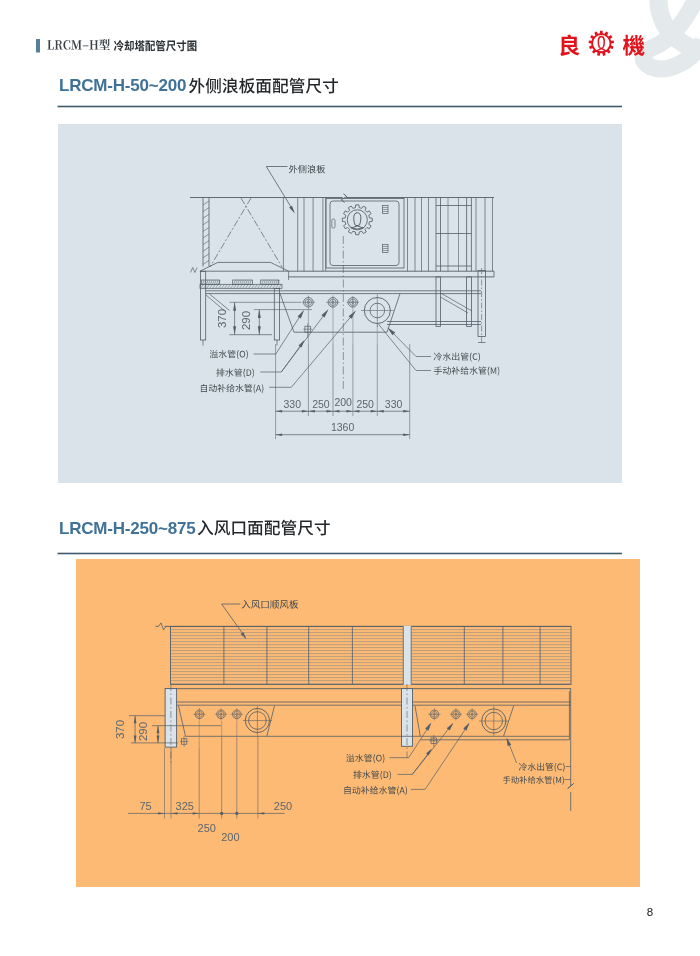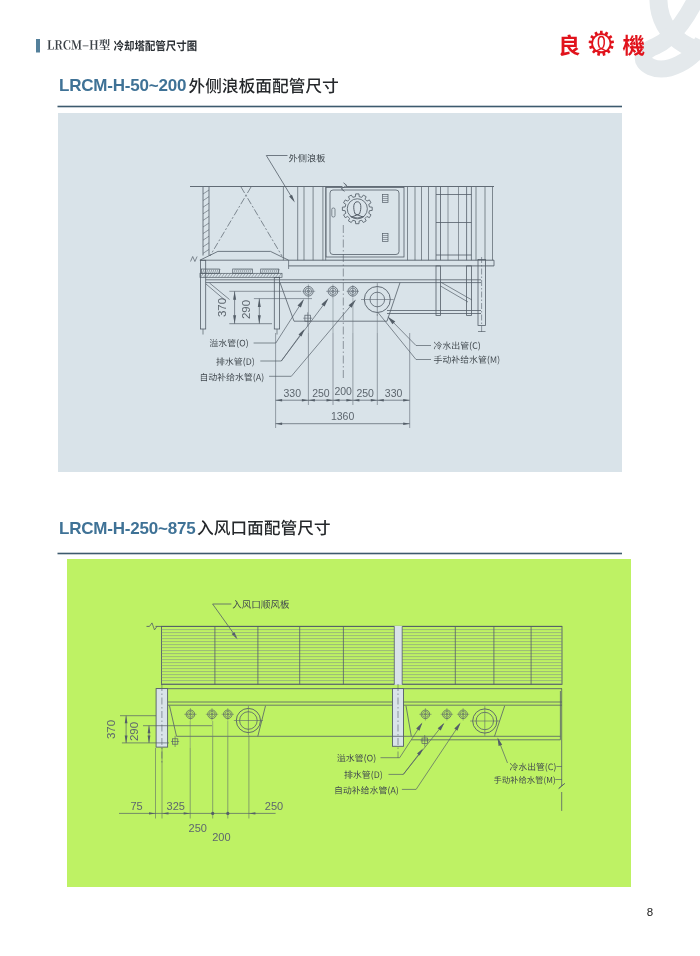--- a/index.html
+++ b/index.html
@@ -39,21 +39,21 @@
 
 <text x="59" y="533.5" font-family="Liberation Sans, sans-serif" font-size="17" font-weight="bold" letter-spacing="-0.2" fill="#3f7296">LRCM-H-250~875</text>
 
 <path d="M201.8 521.5C202.8 522.2 203.7 523.2 204.4 524.2C203.4 528.8 201.3 532.1 197.6 534.0C198.0 534.3 198.8 534.9 199.1 535.3C202.3 533.4 204.4 530.4 205.7 526.3C207.5 529.5 208.8 533.2 212.4 535.3C212.5 534.8 212.9 533.9 213.2 533.4C207.7 530.1 208.1 524.0 202.7 520.1Z M216.3 520.6V525.4C216.3 528.1 216.1 531.8 214.3 534.4C214.6 534.6 215.3 535.1 215.6 535.5C217.6 532.7 217.9 528.3 217.9 525.4V522.1H226.1C226.1 530.8 226.2 535.2 228.5 535.2C229.5 535.2 229.9 534.4 230.0 532.2C229.7 532.0 229.3 531.4 229.0 531.1C229.0 532.4 228.9 533.6 228.7 533.6C227.6 533.6 227.6 528.7 227.7 520.6ZM223.7 523.2C223.3 524.4 222.8 525.7 222.2 526.9C221.3 525.8 220.5 524.8 219.7 523.8L218.4 524.5C219.3 525.7 220.4 527.0 221.3 528.3C220.3 529.9 219.0 531.4 217.7 532.3C218.1 532.6 218.6 533.1 218.9 533.5C220.1 532.5 221.3 531.2 222.3 529.6C223.2 530.9 224.0 532.2 224.5 533.2L225.9 532.3C225.3 531.2 224.3 529.7 223.1 528.2C223.9 526.7 224.6 525.2 225.1 523.6Z M232.4 521.6V535.0H234.0V533.6H243.5V535.0H245.2V521.6ZM234.0 532.0V523.2H243.5V532.0Z M253.8 528.6H256.9V530.2H253.8ZM253.8 527.3V525.8H256.9V527.3ZM253.8 531.4H256.9V533.1H253.8ZM248.0 520.9V522.4H254.3C254.2 523.0 254.1 523.7 253.9 524.3H248.7V535.4H250.3V534.5H260.5V535.4H262.1V524.3H255.6L256.2 522.4H262.9V520.9ZM250.3 533.1V525.8H252.4V533.1ZM260.5 533.1H258.3V525.8H260.5Z M272.9 520.7V522.2H277.8V525.8H273.0V533.0C273.0 534.7 273.5 535.2 275.2 535.2C275.5 535.2 277.4 535.2 277.8 535.2C279.4 535.2 279.8 534.4 280.0 531.6C279.6 531.5 278.9 531.3 278.6 531.0C278.5 533.3 278.4 533.7 277.7 533.7C277.2 533.7 275.7 533.7 275.4 533.7C274.7 533.7 274.5 533.6 274.5 533.0V527.3H277.8V528.4H279.4V520.7ZM266.3 531.5H270.6V533.0H266.3ZM266.3 530.3V529.0C266.4 529.1 266.8 529.3 266.9 529.5C267.8 528.6 268.0 527.3 268.0 526.3V524.9H268.8V527.9C268.8 528.8 269.0 529.0 269.7 529.0C269.8 529.0 270.3 529.0 270.4 529.0H270.6V530.3ZM264.7 520.5V521.9H267.0V523.6H265.0V535.3H266.3V534.2H270.6V535.1H271.8V523.6H270.0V521.9H272.2V520.5ZM268.1 523.6V521.9H268.9V523.6ZM266.3 528.9V524.9H267.2V526.3C267.2 527.1 267.1 528.1 266.3 528.9ZM269.6 524.9H270.6V528.1L270.5 528.1C270.5 528.1 270.4 528.1 270.3 528.1C270.2 528.1 269.8 528.1 269.8 528.1C269.6 528.1 269.6 528.1 269.6 527.9Z M283.9 526.7V535.4H285.5V534.9H293.2V535.4H294.7V531.2H285.5V530.2H293.8V526.7ZM293.2 533.7H285.5V532.4H293.2ZM287.7 523.6C287.9 523.9 288.1 524.2 288.2 524.6H282.0V527.4H283.5V525.8H294.3V527.4H295.9V524.6H289.8C289.6 524.2 289.4 523.7 289.1 523.3ZM285.5 527.9H292.3V529.0H285.5ZM283.2 519.8C282.8 521.2 282.1 522.7 281.1 523.6C281.5 523.8 282.2 524.1 282.5 524.3C283.0 523.8 283.4 523.1 283.8 522.3H284.8C285.2 522.9 285.5 523.7 285.7 524.1L287.0 523.7C286.9 523.3 286.6 522.8 286.3 522.3H288.7V521.2H284.4C284.5 520.8 284.7 520.5 284.8 520.1ZM290.4 519.8C290.1 521.0 289.5 522.2 288.7 523.0C289.1 523.2 289.7 523.5 290.0 523.7C290.4 523.3 290.7 522.9 291.0 522.3H291.9C292.4 522.9 292.9 523.7 293.1 524.2L294.4 523.6C294.3 523.3 293.9 522.8 293.6 522.3H296.3V521.2H291.5C291.7 520.8 291.8 520.5 291.9 520.1Z M300.1 520.6V525.4C300.1 528.2 299.9 531.8 297.7 534.4C298.0 534.6 298.7 535.1 299.0 535.5C300.9 533.3 301.5 530.1 301.7 527.4H305.7C306.8 531.3 308.7 534.1 312.2 535.3C312.4 534.9 312.9 534.2 313.3 533.9C310.1 532.9 308.2 530.6 307.3 527.4H311.7V520.6ZM301.7 522.1H310.1V525.9H301.7V525.4Z M316.5 527.2C317.7 528.5 319.0 530.2 319.5 531.4L320.9 530.5C320.4 529.3 319.0 527.6 317.9 526.4ZM324.2 519.9V523.4H314.7V524.9H324.2V533.2C324.2 533.6 324.1 533.7 323.7 533.7C323.2 533.7 321.8 533.7 320.3 533.7C320.6 534.2 320.9 535.0 321.0 535.4C322.8 535.5 324.1 535.4 324.9 535.1C325.6 534.9 325.9 534.4 325.9 533.2V524.9H329.8V523.4H325.9V519.9Z" fill="#25282b"></path>
 
 <rect x="57.5" y="552.7" width="564.5" height="1.6" fill="#3d5a6e"></rect>
 
 <text x="650" y="916" font-family="Liberation Sans, sans-serif" font-size="11.5" fill="#222" text-anchor="middle">8</text>
 </svg>
 
-<div class="abs" style="left:58px;top:113px;width:564px;height:359px;background:#d9e3e9">
+<div class="abs" style="left:58px;top:124px;width:564px;height:359px;background:#d9e3e9">
 <svg width="564" height="359" viewBox="0 0 564 359">
       <g>
         <path d="M232.7 40.9C232.4 42.5 231.8 44.0 231.0 45.0C231.1 45.1 231.4 45.3 231.5 45.4C232.1 44.8 232.5 43.9 232.9 42.9H234.6C234.5 43.9 234.2 44.8 233.9 45.5C233.5 45.1 233.0 44.8 232.5 44.5L232.1 44.9C232.6 45.3 233.2 45.7 233.6 46.1C232.9 47.3 232.0 48.1 230.9 48.7C231.1 48.8 231.4 49.1 231.5 49.3C233.5 48.2 234.9 46.0 235.4 42.4L235.0 42.3L234.8 42.3H233.1C233.2 41.9 233.3 41.4 233.4 41.0ZM236.2 40.9V49.3H236.9V44.3C237.7 44.9 238.5 45.7 238.9 46.2L239.5 45.7C239.0 45.2 238.0 44.3 237.2 43.7L236.9 43.9V40.9Z M244.2 47.7C244.6 48.2 245.2 48.8 245.4 49.2L245.8 48.9C245.6 48.5 245.1 47.9 244.6 47.4ZM242.5 41.5V47.2H243.0V42.0H245.0V47.2H245.6V41.5ZM247.7 41.0V48.5C247.7 48.7 247.7 48.7 247.5 48.7C247.4 48.7 247.0 48.7 246.6 48.7C246.7 48.9 246.7 49.1 246.8 49.3C247.4 49.3 247.8 49.3 248.0 49.2C248.2 49.1 248.3 48.9 248.3 48.5V41.0ZM246.4 41.8V47.3H246.9V41.8ZM243.8 42.6V45.7C243.8 46.9 243.6 48.1 242.2 48.9C242.3 49.0 242.5 49.2 242.6 49.3C244.1 48.4 244.3 47.0 244.3 45.7V42.6ZM241.7 40.9C241.3 42.3 240.7 43.7 240.0 44.6C240.2 44.8 240.3 45.1 240.4 45.3C240.6 45.0 240.9 44.6 241.1 44.1V49.3H241.7V42.8C241.9 42.2 242.1 41.6 242.3 41.0Z M249.8 41.5C250.4 41.9 251.0 42.4 251.3 42.7L251.8 42.2C251.4 41.9 250.8 41.4 250.3 41.1ZM249.4 44.0C249.9 44.3 250.6 44.8 251.0 45.1L251.4 44.5C251.0 44.2 250.3 43.8 249.8 43.6ZM249.6 48.7 250.2 49.1C250.7 48.3 251.2 47.2 251.6 46.2L251.1 45.8C250.6 46.8 250.0 48.0 249.6 48.7ZM256.3 44.1V45.1H252.9V44.1ZM256.3 43.5H252.9V42.5H256.3ZM252.3 49.4C252.4 49.3 252.7 49.1 254.7 48.5C254.7 48.3 254.6 48.0 254.6 47.8L252.9 48.4V45.7H254.3C254.8 47.4 255.8 48.7 257.4 49.3C257.5 49.1 257.7 48.8 257.8 48.7C257.1 48.4 256.4 48.0 255.9 47.4C256.4 47.2 257.0 46.8 257.4 46.4L256.9 46.0C256.6 46.3 256.0 46.7 255.6 47.0C255.3 46.6 255.1 46.2 254.9 45.7H257.0V41.9H255.2C255.1 41.6 254.9 41.1 254.6 40.8L254.0 41.0C254.2 41.2 254.3 41.6 254.4 41.9H252.2V48.1C252.2 48.5 252.0 48.7 251.9 48.9C252.0 49.0 252.2 49.2 252.3 49.4Z M260.0 40.9V42.6H258.7V43.3H260.0C259.7 44.6 259.1 46.0 258.5 46.8C258.6 47.0 258.8 47.3 258.9 47.4C259.3 46.8 259.7 45.8 260.0 44.7V49.3H260.7V44.4C260.9 44.9 261.2 45.5 261.3 45.8L261.7 45.2C261.6 45.0 260.9 43.9 260.7 43.6V43.3H261.8V42.6H260.7V40.9ZM266.3 41.0C265.4 41.4 263.6 41.7 262.1 41.7V44.0C262.1 45.4 262.0 47.5 261.0 49.0C261.2 49.0 261.5 49.2 261.6 49.4C262.6 47.9 262.8 45.8 262.8 44.2H263.1C263.4 45.4 263.8 46.4 264.3 47.3C263.7 48.0 263.0 48.5 262.2 48.8C262.4 48.9 262.6 49.2 262.7 49.3C263.4 49.0 264.1 48.5 264.7 47.8C265.2 48.5 265.9 49.0 266.6 49.4C266.7 49.2 266.9 48.9 267.1 48.8C266.3 48.5 265.7 48.0 265.2 47.3C265.8 46.4 266.3 45.2 266.6 43.7L266.1 43.6L266.0 43.6H262.8V42.3C264.2 42.2 265.8 42.0 266.7 41.6ZM265.8 44.2C265.6 45.2 265.2 46.0 264.7 46.7C264.3 46.0 263.9 45.1 263.7 44.2Z" fill="#40484e"></path>
         <line x1="208.3" y1="42.5" x2="229.5" y2="42.5" stroke="#545e68" stroke-width="0.8"></line>
         <line x1="208.3" y1="42.5" x2="235.2" y2="86.6" stroke="#545e68" stroke-width="0.8"></line>
         <path d="M236.9,89.4 L234.0,81.8 L231.1,83.6Z" fill="#545e68"></path>
       </g>
       <g>
         <line x1="132.0" y1="73.5" x2="284.5" y2="73.5" stroke="#545e68" stroke-width="0.9"></line>
         <line x1="288.0" y1="73.5" x2="436.0" y2="73.5" stroke="#545e68" stroke-width="0.9"></line>
@@ -334,21 +334,21 @@
       <g>
         <line x1="217.6" y1="292.0" x2="217.6" y2="315.0" stroke="#545e68" stroke-width="0.55"></line>
         <line x1="351.7" y1="292.0" x2="351.7" y2="315.0" stroke="#545e68" stroke-width="0.55"></line>
         <line x1="217.6" y1="310.7" x2="351.7" y2="310.7" stroke="#545e68" stroke-width="0.7"></line>
         <path d="M217.6,310.7 L224.1,311.9 L224.1,309.5Z" fill="#545e68"></path>
         <path d="M351.7,310.7 L345.2,309.5 L345.2,311.9Z" fill="#545e68"></path>
         <text x="284.6" y="306.5" font-family="Liberation Sans, sans-serif" font-size="10.5" fill="#5d666e" text-anchor="middle">1360</text>
       </g>
     </svg></div>
 
-<div class="abs" style="left:67px;top:559px;width:564px;height:328px;background:#bef264">
+<div class="abs" style="left:76px;top:559px;width:564px;height:328px;background:#fdba74">
 <svg width="564" height="328" viewBox="0 0 564 328">
       <g>
         <path d="M168.0 41.7C168.6 42.1 169.1 42.7 169.6 43.3C168.9 46.0 167.7 47.9 165.6 49.0C165.8 49.2 166.1 49.5 166.3 49.6C168.2 48.5 169.4 46.7 170.1 44.2C171.2 46.1 171.9 48.3 174.1 49.6C174.1 49.3 174.3 49.0 174.4 48.8C171.2 46.9 171.5 43.3 168.5 41.1Z M176.3 41.3V44.2C176.3 45.7 176.2 47.8 175.1 49.2C175.3 49.3 175.6 49.5 175.7 49.7C176.8 48.1 177.0 45.8 177.0 44.2V42.0H182.0C182.0 47.0 182.0 49.6 183.3 49.6C183.8 49.6 184.0 49.1 184.0 47.9C183.9 47.8 183.7 47.5 183.6 47.4C183.5 48.2 183.5 48.8 183.3 48.8C182.7 48.8 182.7 45.8 182.7 41.3ZM180.6 42.7C180.3 43.5 180.0 44.2 179.6 45.0C179.1 44.3 178.5 43.7 178.0 43.1L177.4 43.4C178.0 44.1 178.6 44.9 179.2 45.6C178.6 46.6 177.8 47.5 177.0 48.0C177.2 48.2 177.4 48.4 177.6 48.6C178.3 48.0 179.0 47.2 179.6 46.2C180.3 47.1 180.8 47.8 181.1 48.4L181.8 48.1C181.4 47.4 180.7 46.5 180.0 45.6C180.5 44.7 180.9 43.8 181.2 42.9Z M185.5 41.9V49.4H186.3V48.6H191.9V49.4H192.7V41.9ZM186.3 47.9V42.6H191.9V47.9Z M197.4 41.2V49.4H198.0V41.2ZM196.1 41.9V48.3H196.6V41.9ZM194.7 41.2V45.1C194.7 46.6 194.7 48.0 194.1 49.2C194.3 49.3 194.5 49.5 194.6 49.7C195.3 48.4 195.3 46.8 195.3 45.1V41.2ZM198.7 42.9V47.5H199.4V43.6H201.9V47.4H202.6V42.9H200.7C200.8 42.6 200.9 42.3 201.1 41.9H203.0V41.3H198.5V41.9H200.3C200.2 42.2 200.1 42.6 200.0 42.9ZM200.3 44.2V46.2C200.3 47.1 200.1 48.4 198.2 49.2C198.3 49.3 198.5 49.6 198.6 49.7C199.7 49.2 200.3 48.6 200.7 47.9C201.3 48.4 202.1 49.2 202.5 49.7L203.0 49.2C202.6 48.7 201.7 48.0 201.1 47.4L200.8 47.7C201.0 47.2 201.0 46.6 201.0 46.2V44.2Z M204.9 41.3V44.2C204.9 45.7 204.8 47.8 203.8 49.2C203.9 49.3 204.2 49.5 204.4 49.7C205.5 48.1 205.7 45.8 205.7 44.2V42.0H210.7C210.7 47.0 210.7 49.6 211.9 49.6C212.5 49.6 212.6 49.1 212.7 47.9C212.5 47.8 212.3 47.5 212.2 47.4C212.2 48.2 212.1 48.8 212.0 48.8C211.3 48.8 211.3 45.8 211.4 41.3ZM209.2 42.7C209.0 43.5 208.6 44.2 208.2 45.0C207.7 44.3 207.2 43.7 206.7 43.1L206.1 43.4C206.7 44.1 207.3 44.9 207.9 45.6C207.2 46.6 206.5 47.5 205.7 48.0C205.9 48.2 206.1 48.4 206.2 48.6C207.0 48.0 207.7 47.2 208.3 46.2C208.9 47.1 209.4 47.8 209.8 48.4L210.4 48.1C210.0 47.4 209.4 46.5 208.7 45.6C209.2 44.7 209.6 43.8 209.9 42.9Z M214.8 40.9V42.7H213.5V43.4H214.8C214.5 44.7 213.9 46.2 213.3 47.0C213.4 47.2 213.6 47.5 213.6 47.7C214.1 47.1 214.5 46.0 214.8 44.9V49.7H215.5V44.5C215.8 45.0 216.1 45.6 216.2 45.9L216.6 45.4C216.5 45.1 215.7 44.0 215.5 43.7V43.4H216.6V42.7H215.5V40.9ZM221.3 41.1C220.4 41.5 218.5 41.7 217.0 41.8V44.1C217.0 45.6 216.9 47.8 215.9 49.3C216.0 49.4 216.3 49.6 216.5 49.7C217.5 48.2 217.7 45.9 217.7 44.4H218.0C218.3 45.5 218.7 46.6 219.3 47.5C218.7 48.2 218.0 48.7 217.2 49.1C217.3 49.2 217.5 49.5 217.6 49.7C218.4 49.3 219.1 48.8 219.7 48.1C220.2 48.8 220.9 49.3 221.7 49.7C221.8 49.5 222.0 49.2 222.2 49.1C221.4 48.8 220.7 48.2 220.2 47.6C220.9 46.6 221.4 45.4 221.7 43.8L221.2 43.7L221.1 43.7H217.7V42.4C219.2 42.3 220.8 42.0 221.8 41.6ZM220.8 44.4C220.6 45.4 220.2 46.2 219.7 47.0C219.3 46.2 218.9 45.3 218.7 44.4Z" fill="#40484e"></path>
         <line x1="145.6" y1="45.0" x2="164.4" y2="45.0" stroke="#545e68" stroke-width="0.8"></line>
         <line x1="145.6" y1="45.0" x2="168.8" y2="77.5" stroke="#545e68" stroke-width="0.8"></line>
         <path d="M170.6,80.6 L167.4,73.1 L164.6,75.0Z" fill="#545e68"></path>
       </g>
       <g>
         <line x1="79.5" y1="67.4" x2="82.5" y2="67.4" stroke="#545e68" stroke-width="0.9"></line>
         <line x1="88.5" y1="67.4" x2="495.0" y2="67.4" stroke="#545e68" stroke-width="0.9"></line>

